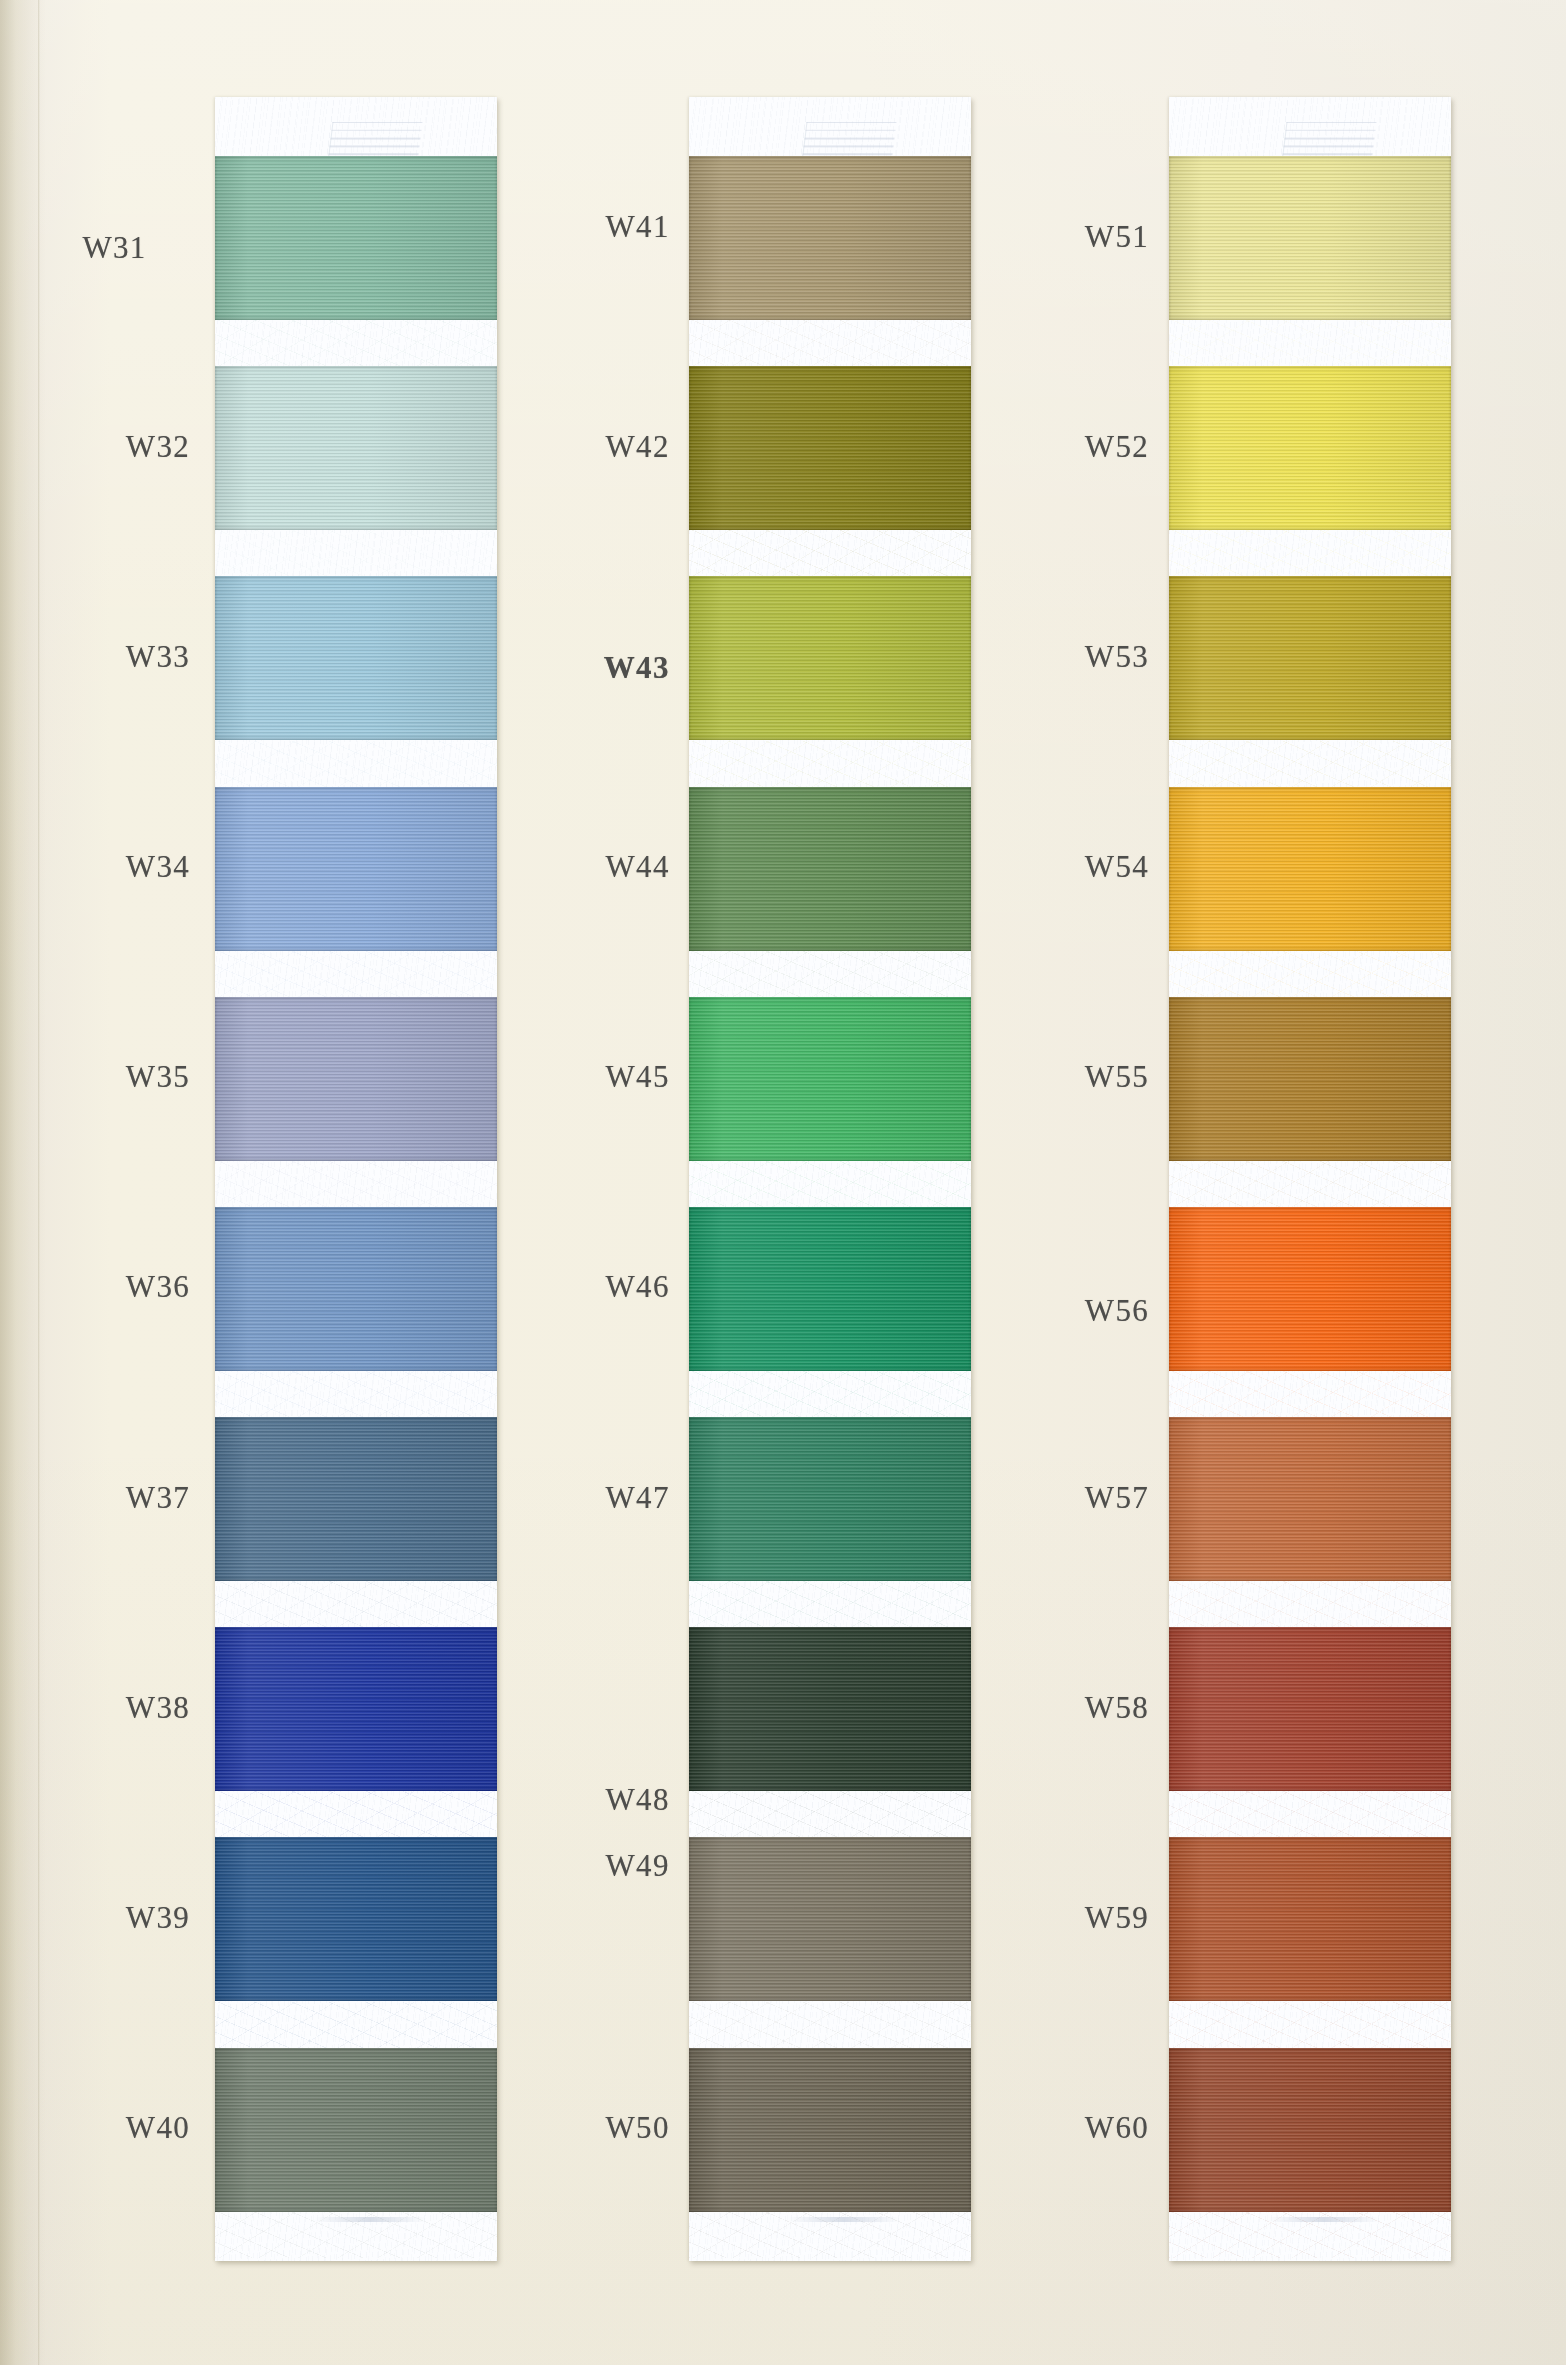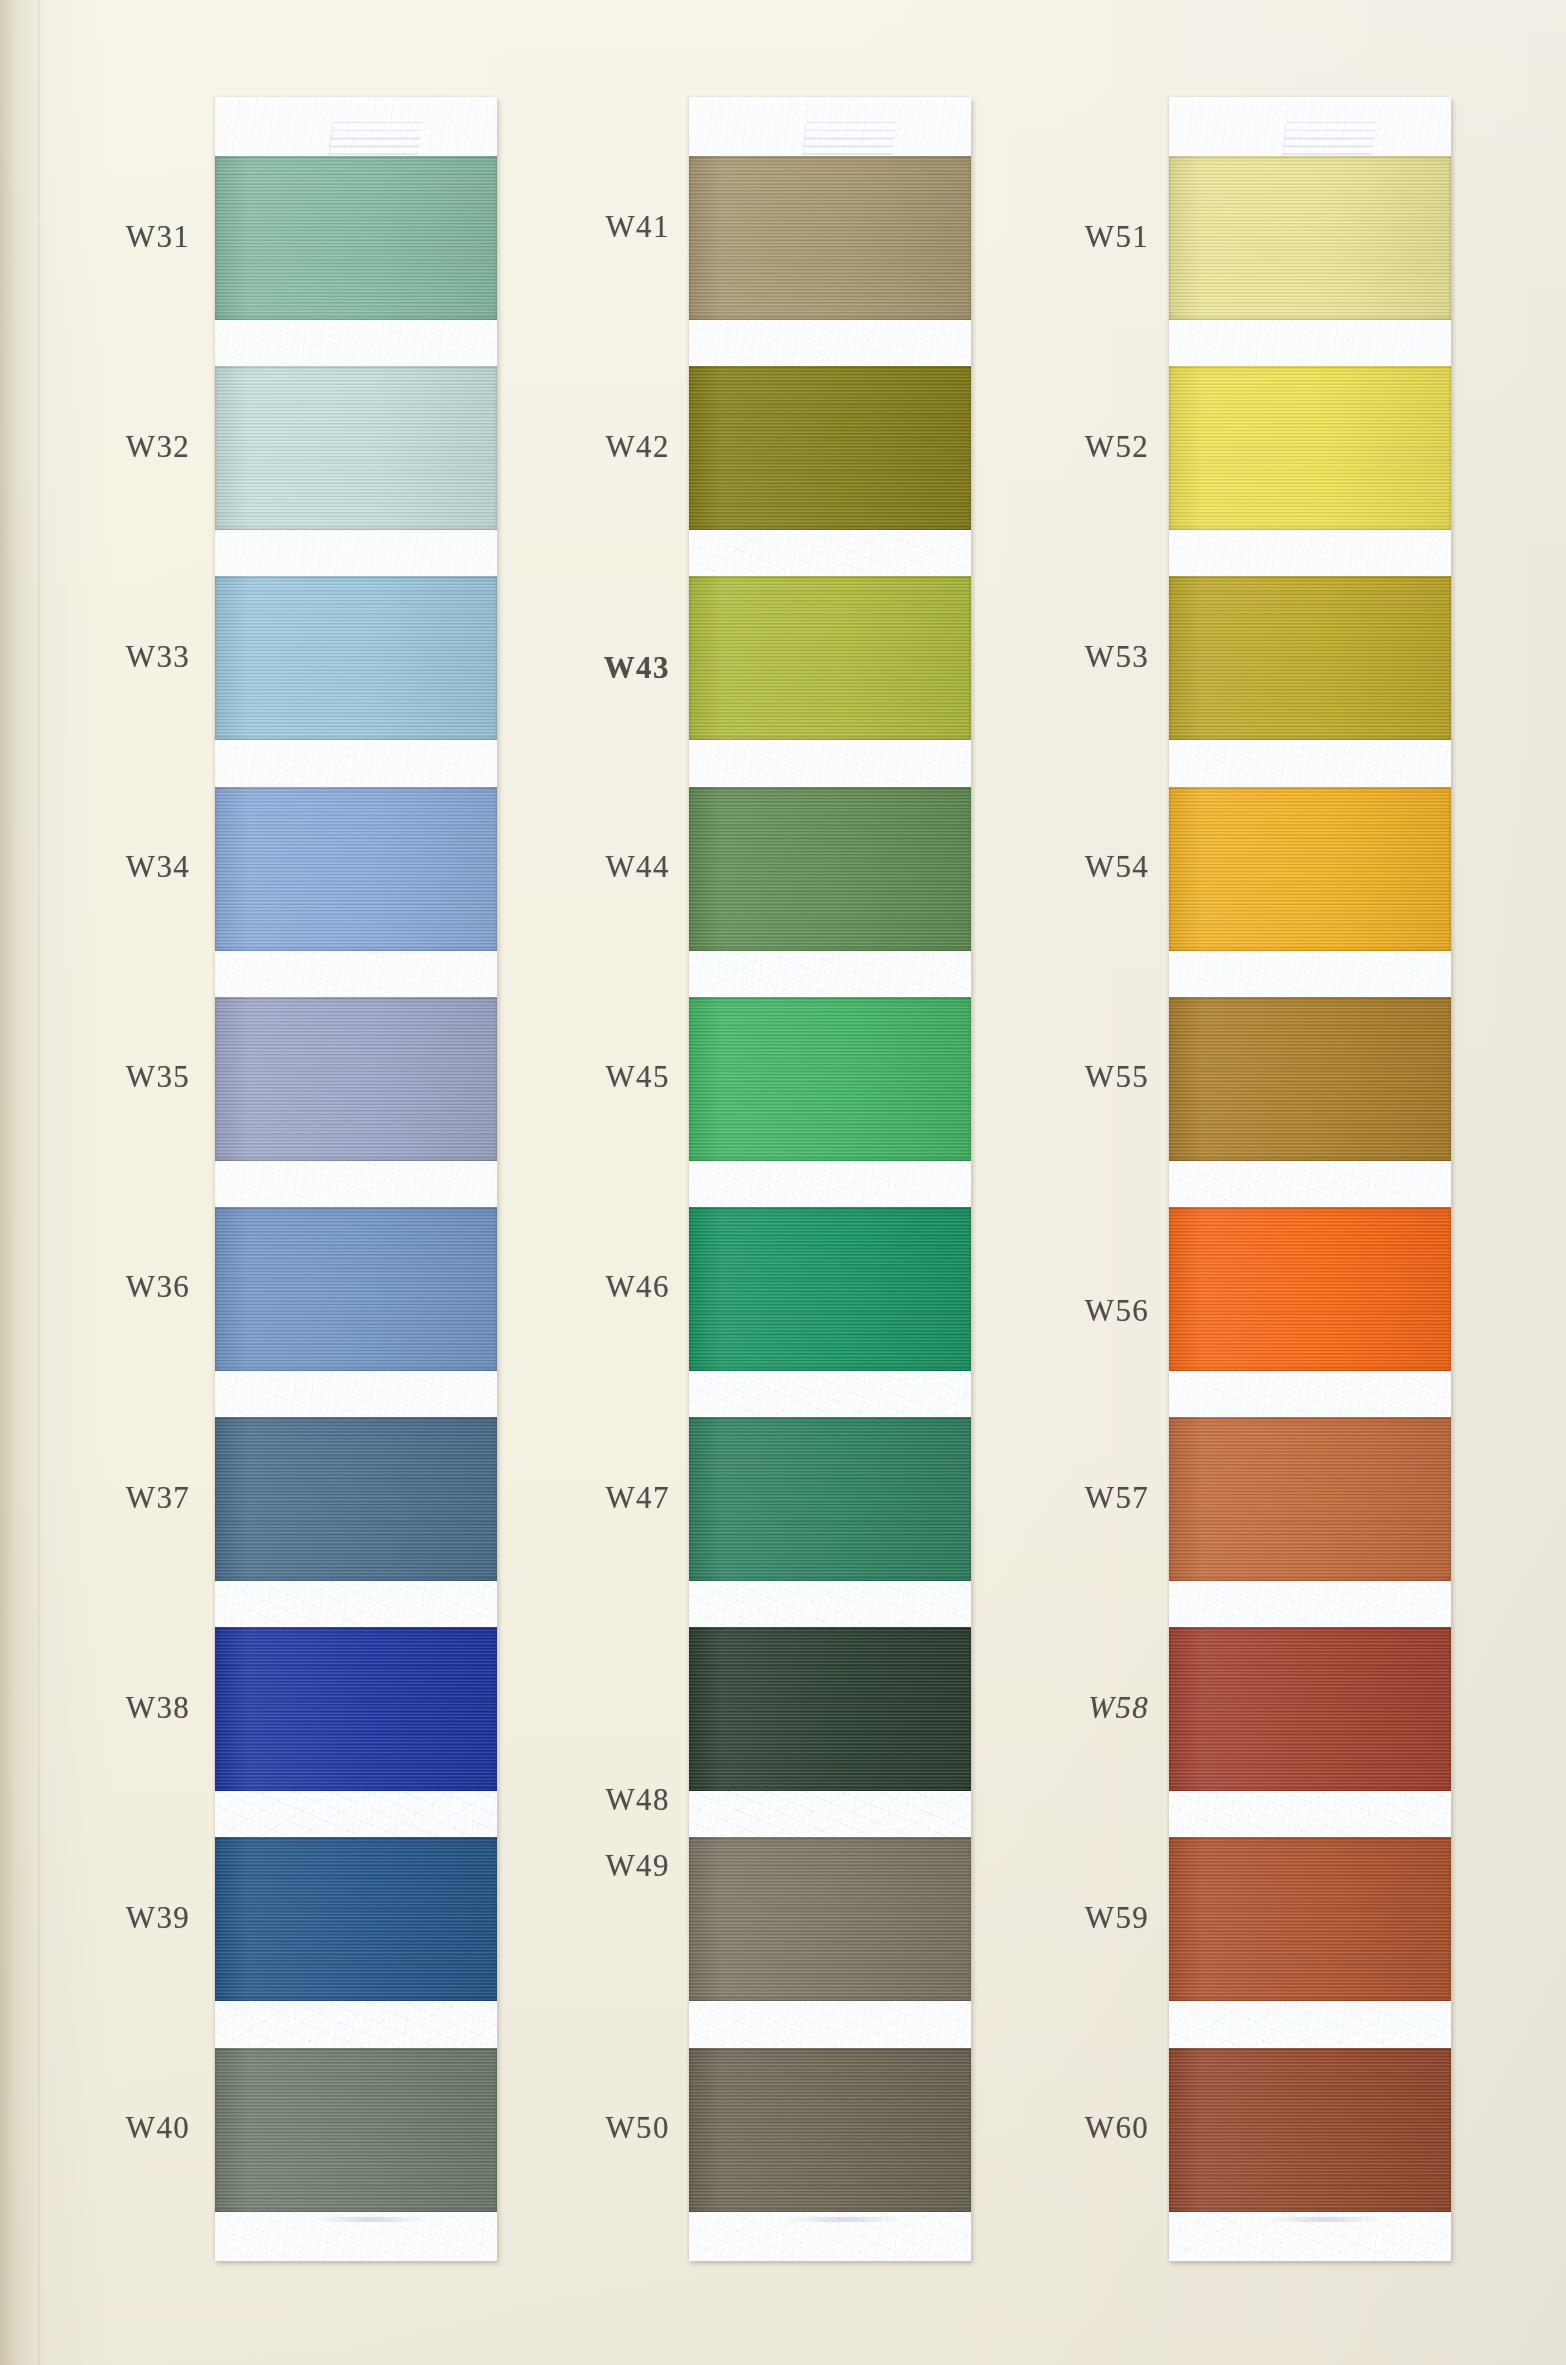--- a/index.html
+++ b/index.html
@@ -155,21 +155,21 @@
           <div class="band" style="top: 1320px; height: 164px; background-color: rgb(74, 109, 140);"></div>
           <div class="fibres" style="top: 1484px; height: 46px; background: repeating-linear-gradient(23deg, rgba(74, 109, 140, 0.2) 0px, rgba(74, 109, 140, 0.2) 0.7px, rgba(0, 0, 0, 0) 0.7px, rgba(0, 0, 0, 0) 14.4px), repeating-linear-gradient(-31deg, rgba(74, 109, 140, 0.15) 0px, rgba(74, 109, 140, 0.15) 0.7px, rgba(0, 0, 0, 0) 0.7px, rgba(0, 0, 0, 0) 20.4px);"></div>
           <div class="band" style="top: 1530px; height: 164px; background-color: rgb(27, 51, 160);"></div>
           <div class="fibres" style="top: 1694px; height: 46px; background: repeating-linear-gradient(23deg, rgba(27, 51, 160, 0.2) 0px, rgba(27, 51, 160, 0.2) 0.7px, rgba(0, 0, 0, 0) 0.7px, rgba(0, 0, 0, 0) 14.4px), repeating-linear-gradient(-31deg, rgba(27, 51, 160, 0.15) 0px, rgba(27, 51, 160, 0.15) 0.7px, rgba(0, 0, 0, 0) 0.7px, rgba(0, 0, 0, 0) 20.4px);"></div>
           <div class="band" style="top: 1740px; height: 164px; background-color: rgb(35, 83, 138);"></div>
           <div class="fibres" style="top: 1905px; height: 46px; background: repeating-linear-gradient(23deg, rgba(35, 83, 138, 0.2) 0px, rgba(35, 83, 138, 0.2) 0.7px, rgba(0, 0, 0, 0) 0.7px, rgba(0, 0, 0, 0) 14.4px), repeating-linear-gradient(-31deg, rgba(35, 83, 138, 0.15) 0px, rgba(35, 83, 138, 0.15) 0.7px, rgba(0, 0, 0, 0) 0.7px, rgba(0, 0, 0, 0) 20.4px);"></div>
           <div class="band" style="top: 1951px; height: 164px; background-color: rgb(110, 123, 108);"></div>
           <div class="fibres" style="top: 2115px; height: 46px; background: repeating-linear-gradient(23deg, rgba(110, 123, 108, 0.2) 0px, rgba(110, 123, 108, 0.2) 0.7px, rgba(0, 0, 0, 0) 0.7px, rgba(0, 0, 0, 0) 14.4px), repeating-linear-gradient(-31deg, rgba(110, 123, 108, 0.15) 0px, rgba(110, 123, 108, 0.15) 0.7px, rgba(0, 0, 0, 0) 0.7px, rgba(0, 0, 0, 0) 20.4px);"></div>
         </div>
     </div>
-  <div class="label" style="top: 219px;">W31</div>
+  <div class="label" style="top: 230px; text-align: center;">W31</div>
       <div class="label" style="top: 429px;">W32</div>
       <div class="label" style="top: 639px;">W33</div>
       <div class="label" style="top: 849px;">W34</div>
       <div class="label" style="top: 1059px;">W35</div>
       <div class="label" style="top: 1269px;">W36</div>
       <div class="label" style="top: 1480px;">W37</div>
       <div class="label" style="top: 1690px;">W38</div>
       <div class="label" style="top: 1900px;">W39</div>
       <div class="label" style="top: 2110px;">W40</div>
     </div>
@@ -242,18 +242,18 @@
           <div class="fibres" style="top: 2115px; height: 46px; background: repeating-linear-gradient(23deg, rgba(149, 70, 43, 0.2) 0px, rgba(149, 70, 43, 0.2) 0.7px, rgba(0, 0, 0, 0) 0.7px, rgba(0, 0, 0, 0) 14.4px), repeating-linear-gradient(-31deg, rgba(149, 70, 43, 0.15) 0px, rgba(149, 70, 43, 0.15) 0.7px, rgba(0, 0, 0, 0) 0.7px, rgba(0, 0, 0, 0) 20.4px);"></div>
         </div>
     </div>
   <div class="label" style="top: 219px;">W51</div>
       <div class="label" style="top: 429px;">W52</div>
       <div class="label" style="top: 639px;">W53</div>
       <div class="label" style="top: 849px;">W54</div>
       <div class="label" style="top: 1059px;">W55</div>
       <div class="label" style="top: 1269px; margin-top: 24px;">W56</div>
       <div class="label" style="top: 1480px;">W57</div>
-      <div class="label" style="top: 1690px; font-style: italic;">W58</div>
+      <div class="label" style="top: 1690px;">W58</div>
       <div class="label" style="top: 1900px;">W59</div>
       <div class="label" style="top: 2110px;">W60</div>
     </div>
 </div>
 
 
 </body></html>

